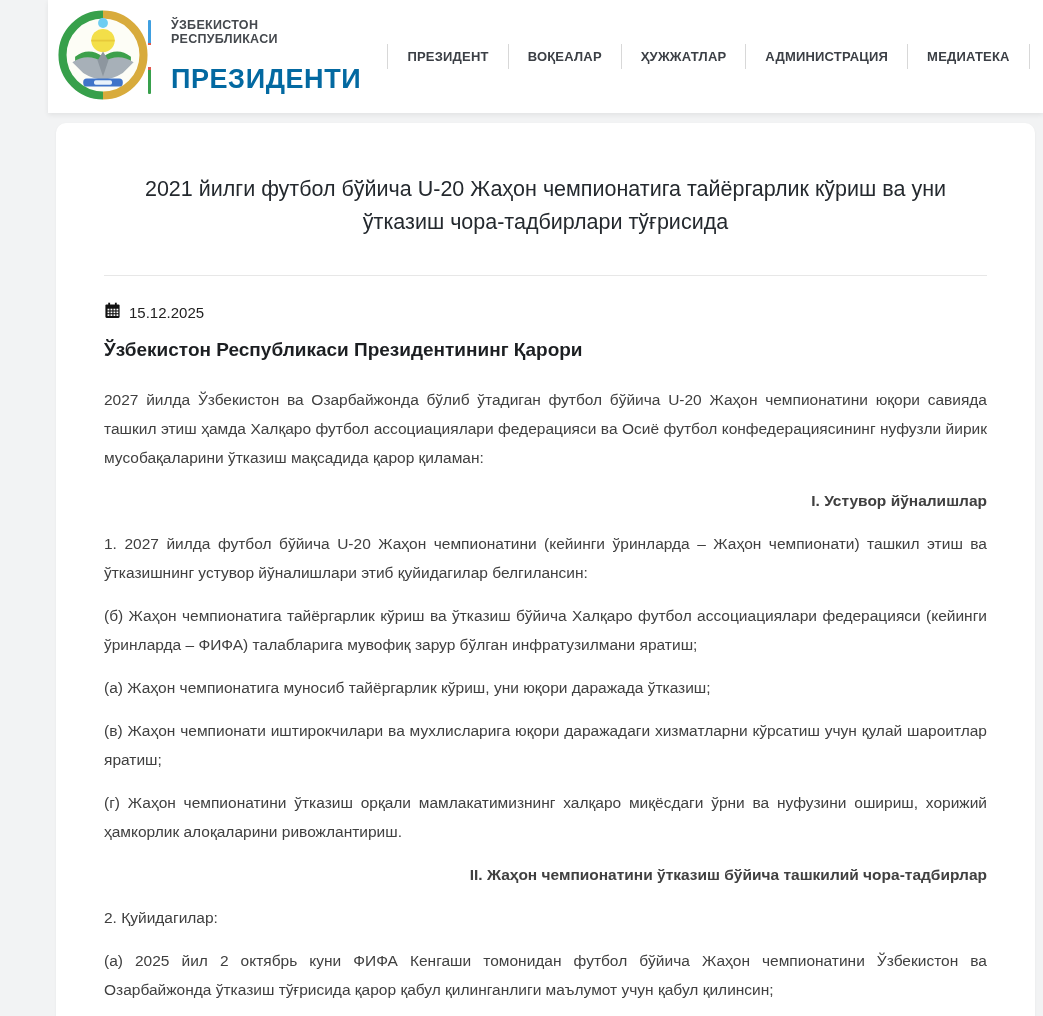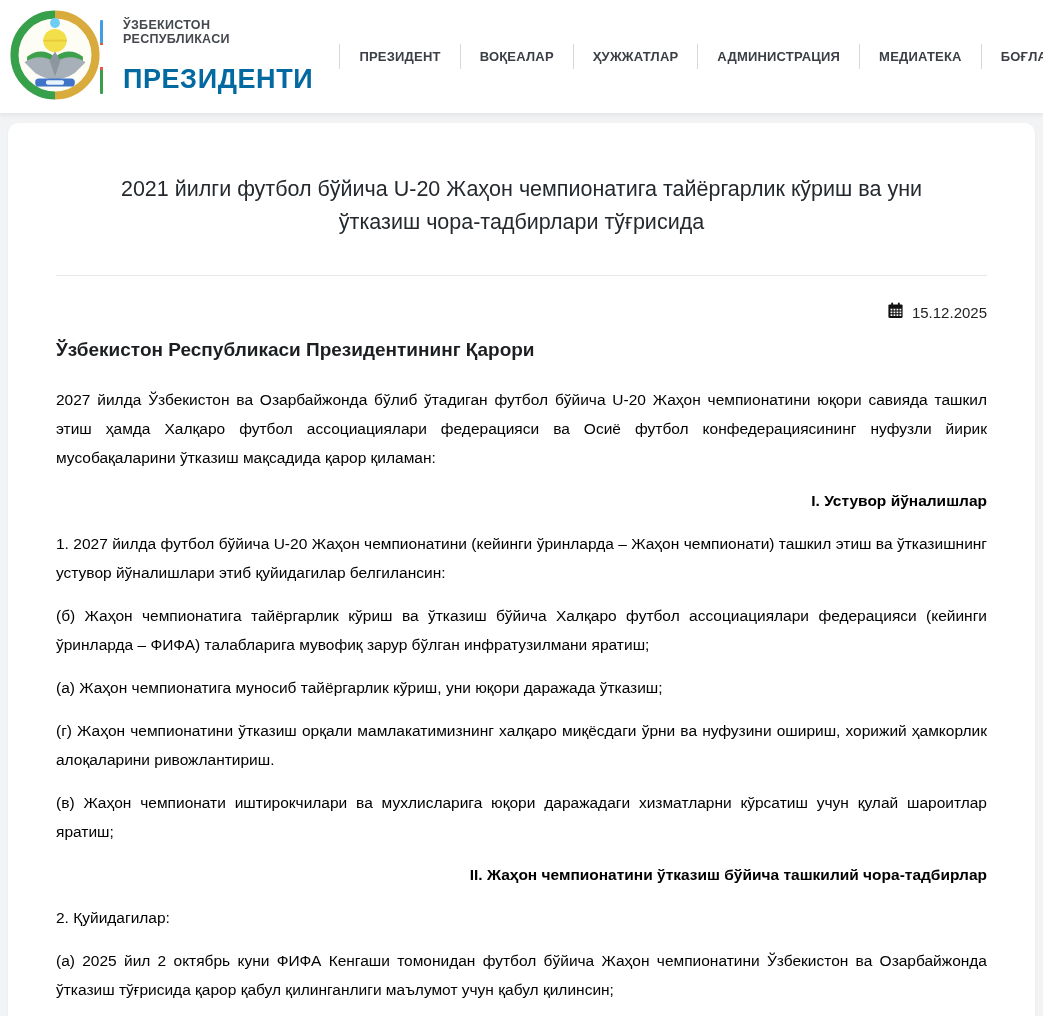--- a/index.html
+++ b/index.html
@@ -1,19 +1,19 @@
 <!DOCTYPE html>
 <html lang="uz"><head>
 <meta charset="utf-8">
 <title>Ўзбекистон Республикаси Президенти</title>
 <style>
   * { margin:0; padding:0; box-sizing:border-box; }
   html,body { background:#eef0f1; }
   body { font-family:"Liberation Sans","DejaVu Sans",sans-serif; }
-  .page { width:1043px; height:1016px; overflow:hidden; background:#f2f3f4; position:relative; }
+  .page { width:1043px; height:1016px; overflow:hidden; background:#f2f3f4; position:relative;padding-left:48px; }
 
   
   .site-header {
     height:113px; background:#ffffff; display:flex; align-items:center;
     padding:0 14px 0 10px; box-shadow:0 2px 5px rgba(0,0,0,0.07); position:relative; z-index:2;
   }
   .logo-link { display:flex; align-items:center; text-decoration:none; cursor:pointer; }
   .emblem { width:90px; height:90px; flex:0 0 auto; }
   .flag-stripe {
     width:3px; height:74px; margin:0 20px 0 0; border-radius:1px;
@@ -40,28 +40,28 @@
     margin:10px 8px 0 8px; background:#ffffff; border-radius:10px;
     min-height:893px; padding:50px 48px 40px 48px;
     box-shadow:0 1px 3px rgba(0,0,0,0.05);
   }
   .doc-title {
     text-align:center; font-size:21.5px; font-weight:500; color:#24292e;
     line-height:33px; max-width:860px; margin:0 auto;
   }
   .title-divider { border:none; border-top:1px solid #e7e7e7; margin:36px 0 0 0; }
 
-  .date-row { display:flex; align-items:center; gap:8px; margin-top:26px;justify-content:flex-end; }
+  .date-row { display:flex; align-items:center; gap:8px; margin-top:26px; }
   .date-text { font-size:15px; font-weight:500; color:#222; }
 
   .doc-heading { font-size:19px; font-weight:bold; color:#1c1f22; margin-top:16px; }
 
   .article-body { margin-top:24px; }
   .para {
-    font-size:15.5px; color:#000000; line-height:29px; text-align:justify;
+    font-size:15.5px; color:#404040; line-height:29px; text-align:justify;
     margin-bottom:14px;
   }
   .para-bold { font-weight:bold; text-align:right; }
 </style>
 </head>
 <body>
 
 <div class="page">
 
   <header class="site-header">
@@ -146,23 +146,23 @@
         <p class="para">2027 йилда Ўзбекистон ва Озарбайжонда бўлиб ўтадиган футбол бўйича U-20 Жаҳон чемпионатини юқори савияда ташкил этиш ҳамда Халқаро футбол ассоциациялари федерацияси ва Осиё футбол конфедерациясининг нуфузли йирик мусобақаларини ўтказиш мақсадида қарор қиламан:</p>
 
         <p class="para para-bold">I. Устувор йўналишлар</p>
 
         <p class="para">1. 2027 йилда футбол бўйича U-20 Жаҳон чемпионатини (кейинги ўринларда – Жаҳон чемпионати) ташкил этиш ва ўтказишнинг устувор йўналишлари этиб қуйидагилар белгилансин:</p>
 
         <p class="para">(б) Жаҳон чемпионатига тайёргарлик кўриш ва ўтказиш бўйича Халқаро футбол ассоциациялари федерацияси (кейинги ўринларда – ФИФА) талабларига мувофиқ зарур бўлган инфратузилмани яратиш;</p>
 
         <p class="para">(а) Жаҳон чемпионатига муносиб тайёргарлик кўриш, уни юқори даражада ўтказиш;</p>
 
+        <p class="para">(в) Жаҳон чемпионати иштирокчилари ва мухлисларига юқори даражадаги хизматларни кўрсатиш учун қулай шароитлар яратиш;</p>
+
         <p class="para">(г) Жаҳон чемпионатини ўтказиш орқали мамлакатимизнинг халқаро миқёсдаги ўрни ва нуфузини ошириш, хорижий ҳамкорлик алоқаларини ривожлантириш.</p>
-
-        <p class="para">(в) Жаҳон чемпионати иштирокчилари ва мухлисларига юқори даражадаги хизматларни кўрсатиш учун қулай шароитлар яратиш;</p>
 
         <p class="para para-bold">II. Жаҳон чемпионатини ўтказиш бўйича ташкилий чора-тадбирлар</p>
 
         <p class="para">2. Қуйидагилар:</p>
 
         <p class="para">(а) 2025 йил 2 октябрь куни ФИФА Кенгаши томонидан футбол бўйича Жаҳон чемпионатини Ўзбекистон ва Озарбайжонда ўтказиш тўғрисида қарор қабул қилинганлиги маълумот учун қабул қилинсин;</p>
 
       </div>
 
   </main>

